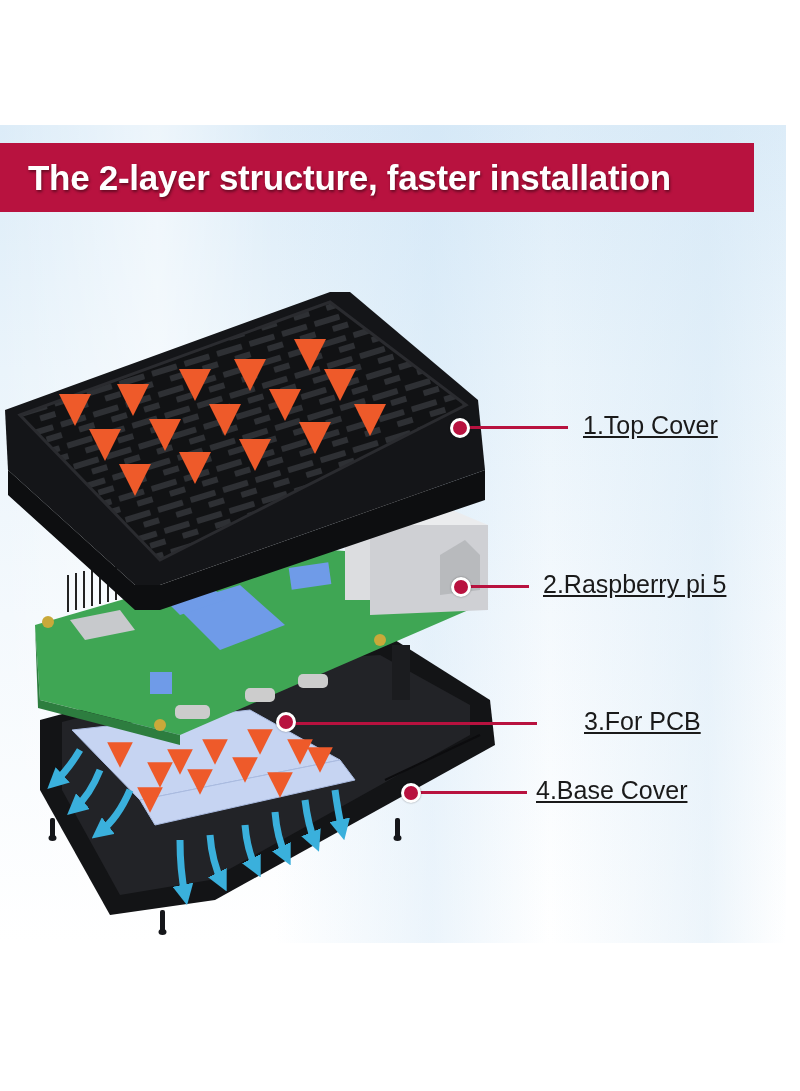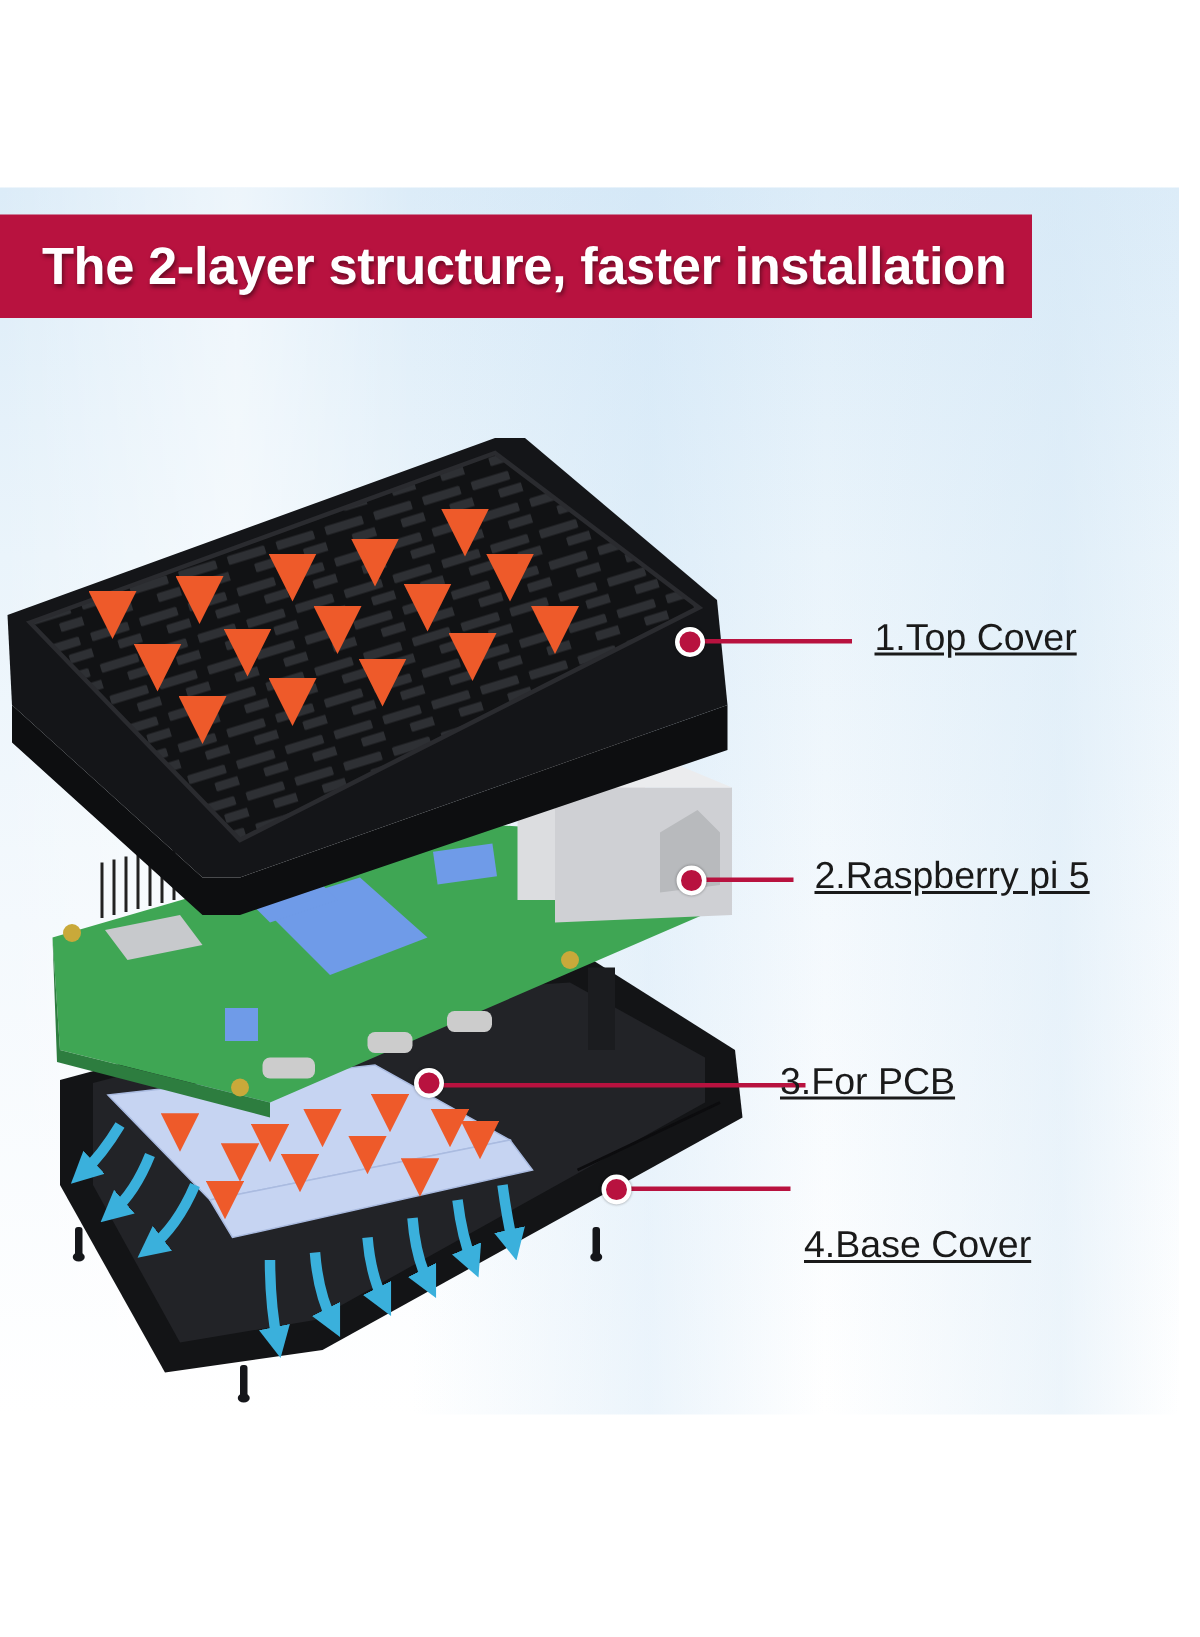--- a/index.html
+++ b/index.html
@@ -2,21 +2,21 @@
 <html><head>
 <meta charset="utf-8">
 <style>
   html,body{margin:0;padding:0;background:#ffffff;}
   body{width:800px;height:1091px;position:relative;overflow:hidden;font-family:"Liberation Sans","DejaVu Sans",sans-serif;}
   .bg-panel{position:absolute;left:0;top:125px;width:786px;height:818px;
     background:linear-gradient(180deg,#dcecf8 0%,#eaf4fb 30%,#f4f9fd 60%,#ffffff 100%);}
   .bg-panel::before{content:"";position:absolute;inset:0;
     background:
       linear-gradient(90deg,rgba(255,255,255,0) 0%,rgba(255,255,255,.5) 20%,rgba(255,255,255,0) 35%,rgba(200,225,245,.35) 55%,rgba(255,255,255,0) 70%,rgba(210,230,245,.4) 90%,rgba(255,255,255,0) 100%);}
-  .banner{position:absolute;left:0;top:143px;width:688px;height:69px;background:#b8123f;
+  .banner{position:absolute;left:0;top:143px;width:754px;height:69px;background:#b8123f;
     display:flex;align-items:center;}
   .banner-title{color:#ffffff;font-weight:bold;font-size:35px;margin-left:28px;letter-spacing:-0.3px;
     text-shadow:1px 2px 3px rgba(0,0,0,.45);white-space:nowrap;}
   .illustration{position:absolute;left:0;top:280px;width:800px;height:670px;}
   .callout-line{position:absolute;height:3px;background:#b8123f;}
   .callout-dot{position:absolute;width:14px;height:14px;border-radius:50%;background:#b8123f;
     border:3px solid #ffffff;box-shadow:0 0 2px rgba(0,0,0,.4);}
   .callout-label{position:absolute;font-size:25px;color:#1a1a1a;white-space:nowrap;text-decoration:underline;}
 </style>
 </head>
@@ -164,20 +164,20 @@
 
 <div>
   <div class="callout-line" style="left:467px;top:585px;width:62px;"></div>
   <div class="callout-dot" style="left:451px;top:577px;"></div>
   <span class="callout-label" style="left:543px;top:570px;text-align:center;">2.Raspberry pi 5</span>
 </div>
 
 <div>
   <div class="callout-line" style="left:292px;top:722px;width:245px;"></div>
   <div class="callout-dot" style="left:276px;top:712px;"></div>
-  <span class="callout-label" style="left:520px;top:707px;text-align:right;">3.For PCB</span>
+  <span class="callout-label" style="left:584px;top:707px;text-align:right;">3.For PCB</span>
 </div>
 
 <div>
   <div class="callout-line" style="left:417px;top:791px;width:110px;"></div>
   <div class="callout-dot" style="left:401px;top:783px;"></div>
-  <span class="callout-label" style="left:536px;top:816px;">4.Base Cover</span>
+  <span class="callout-label" style="left:536px;top:776px;">4.Base Cover</span>
 </div>
 
 </body></html>

